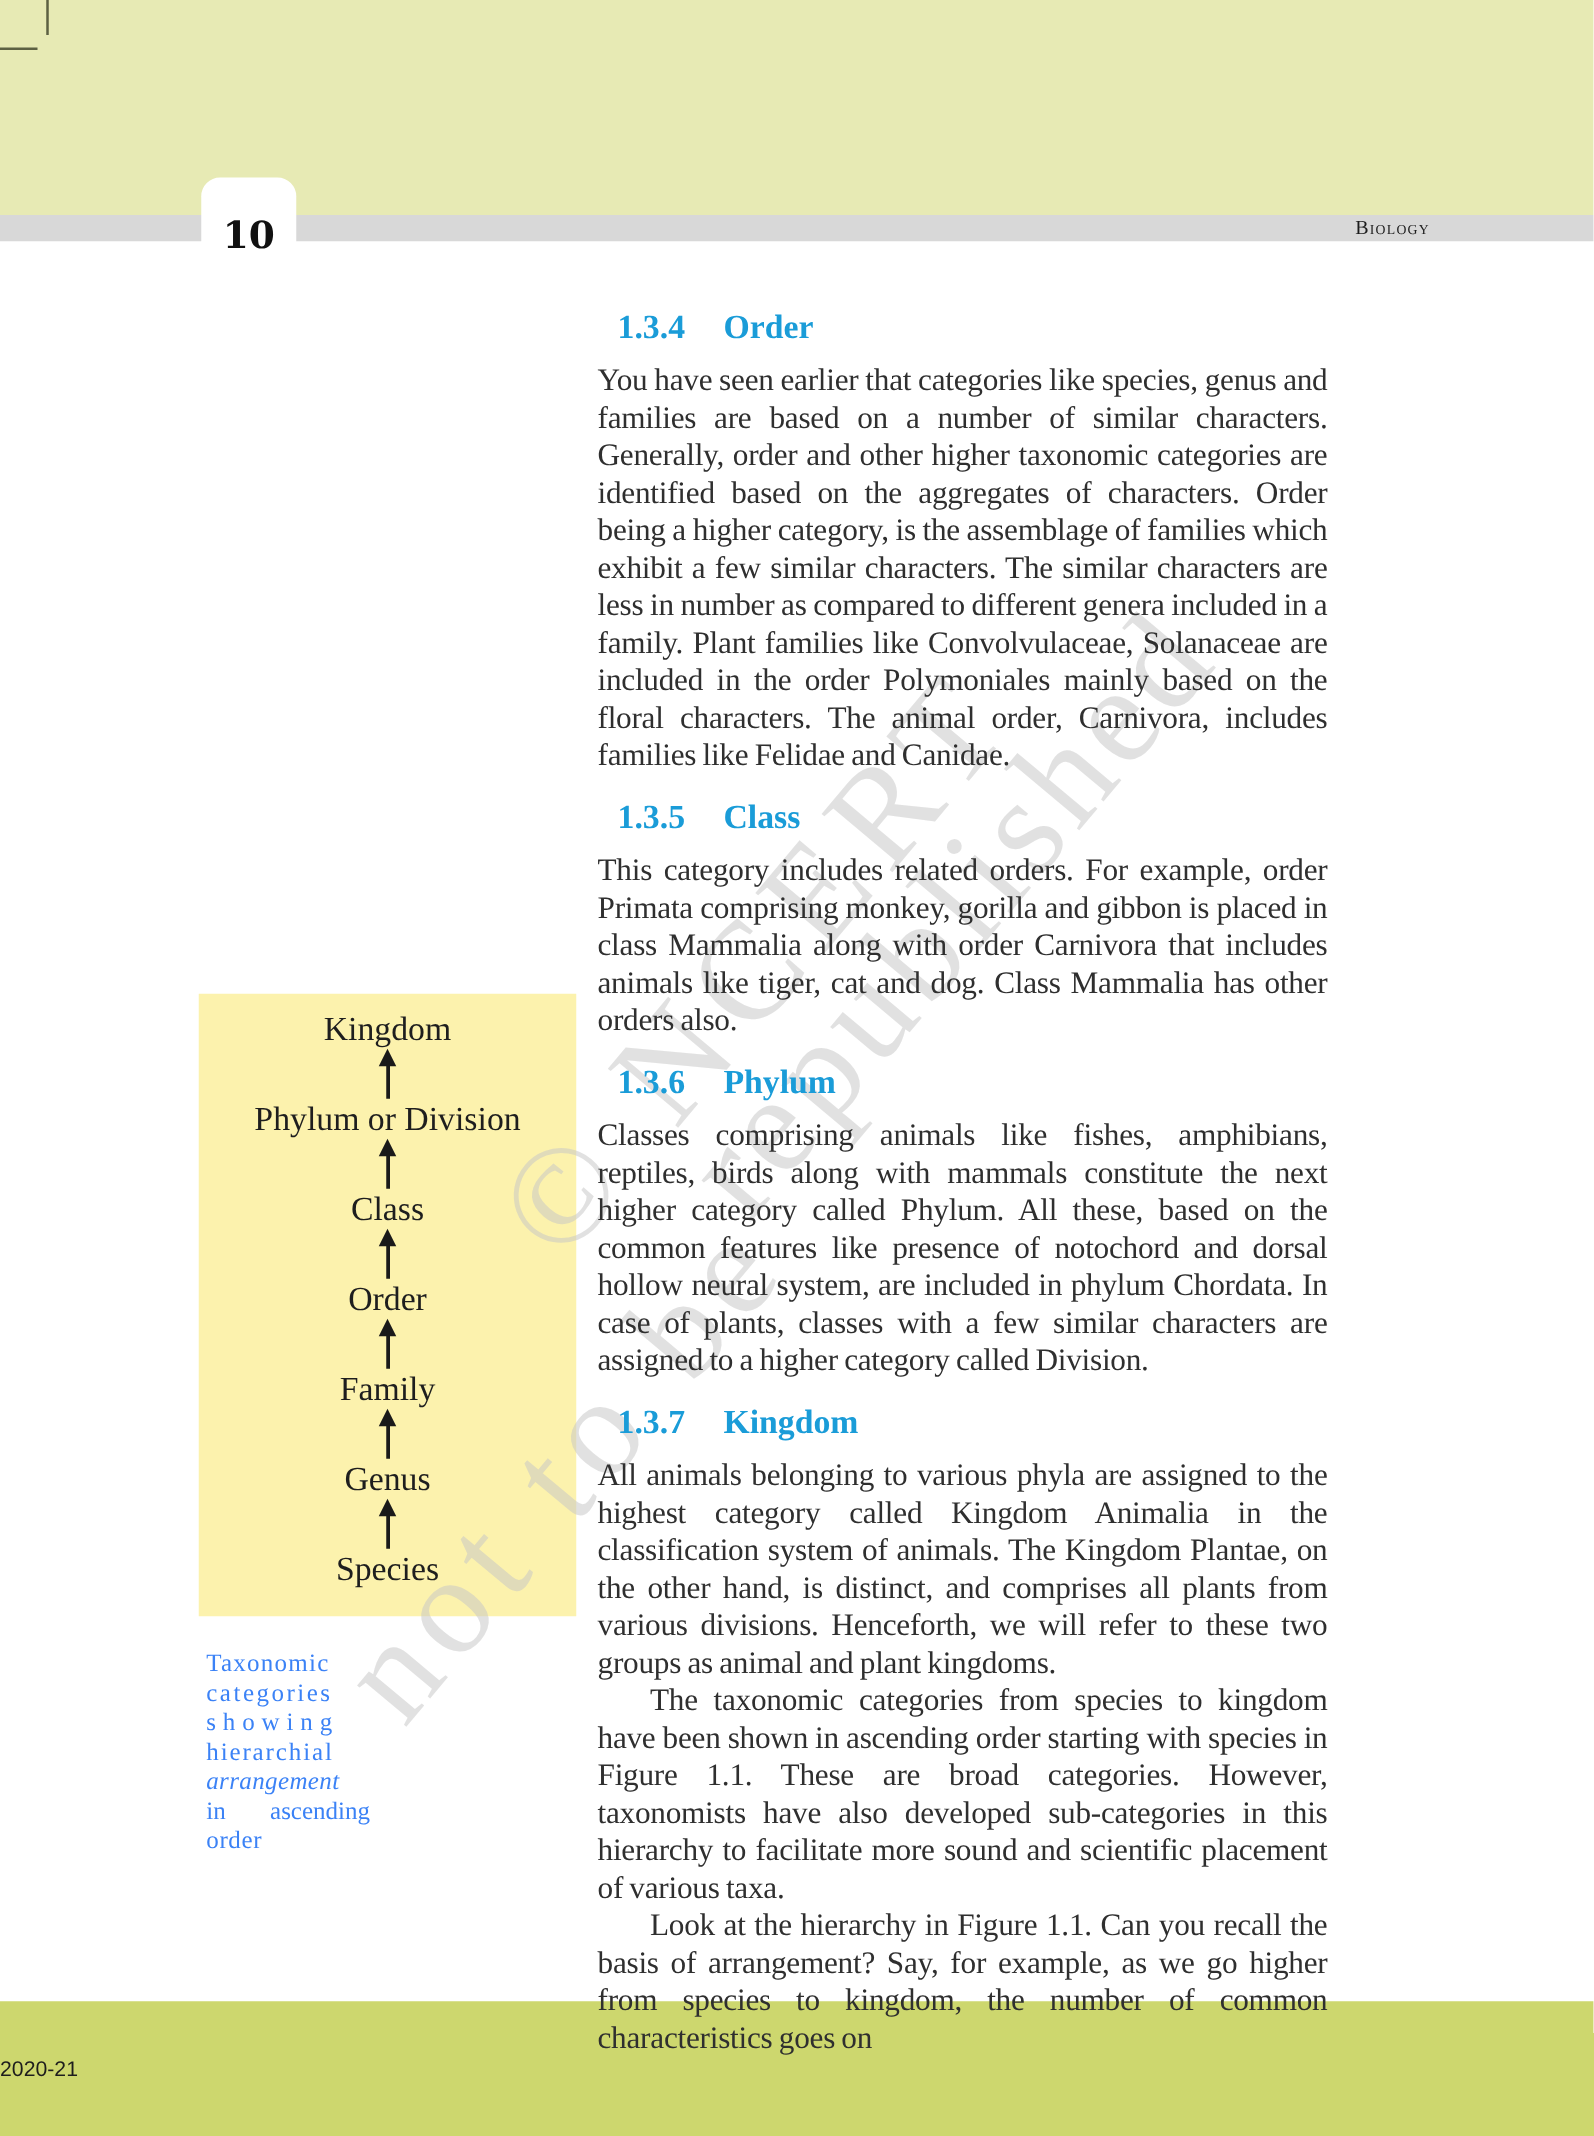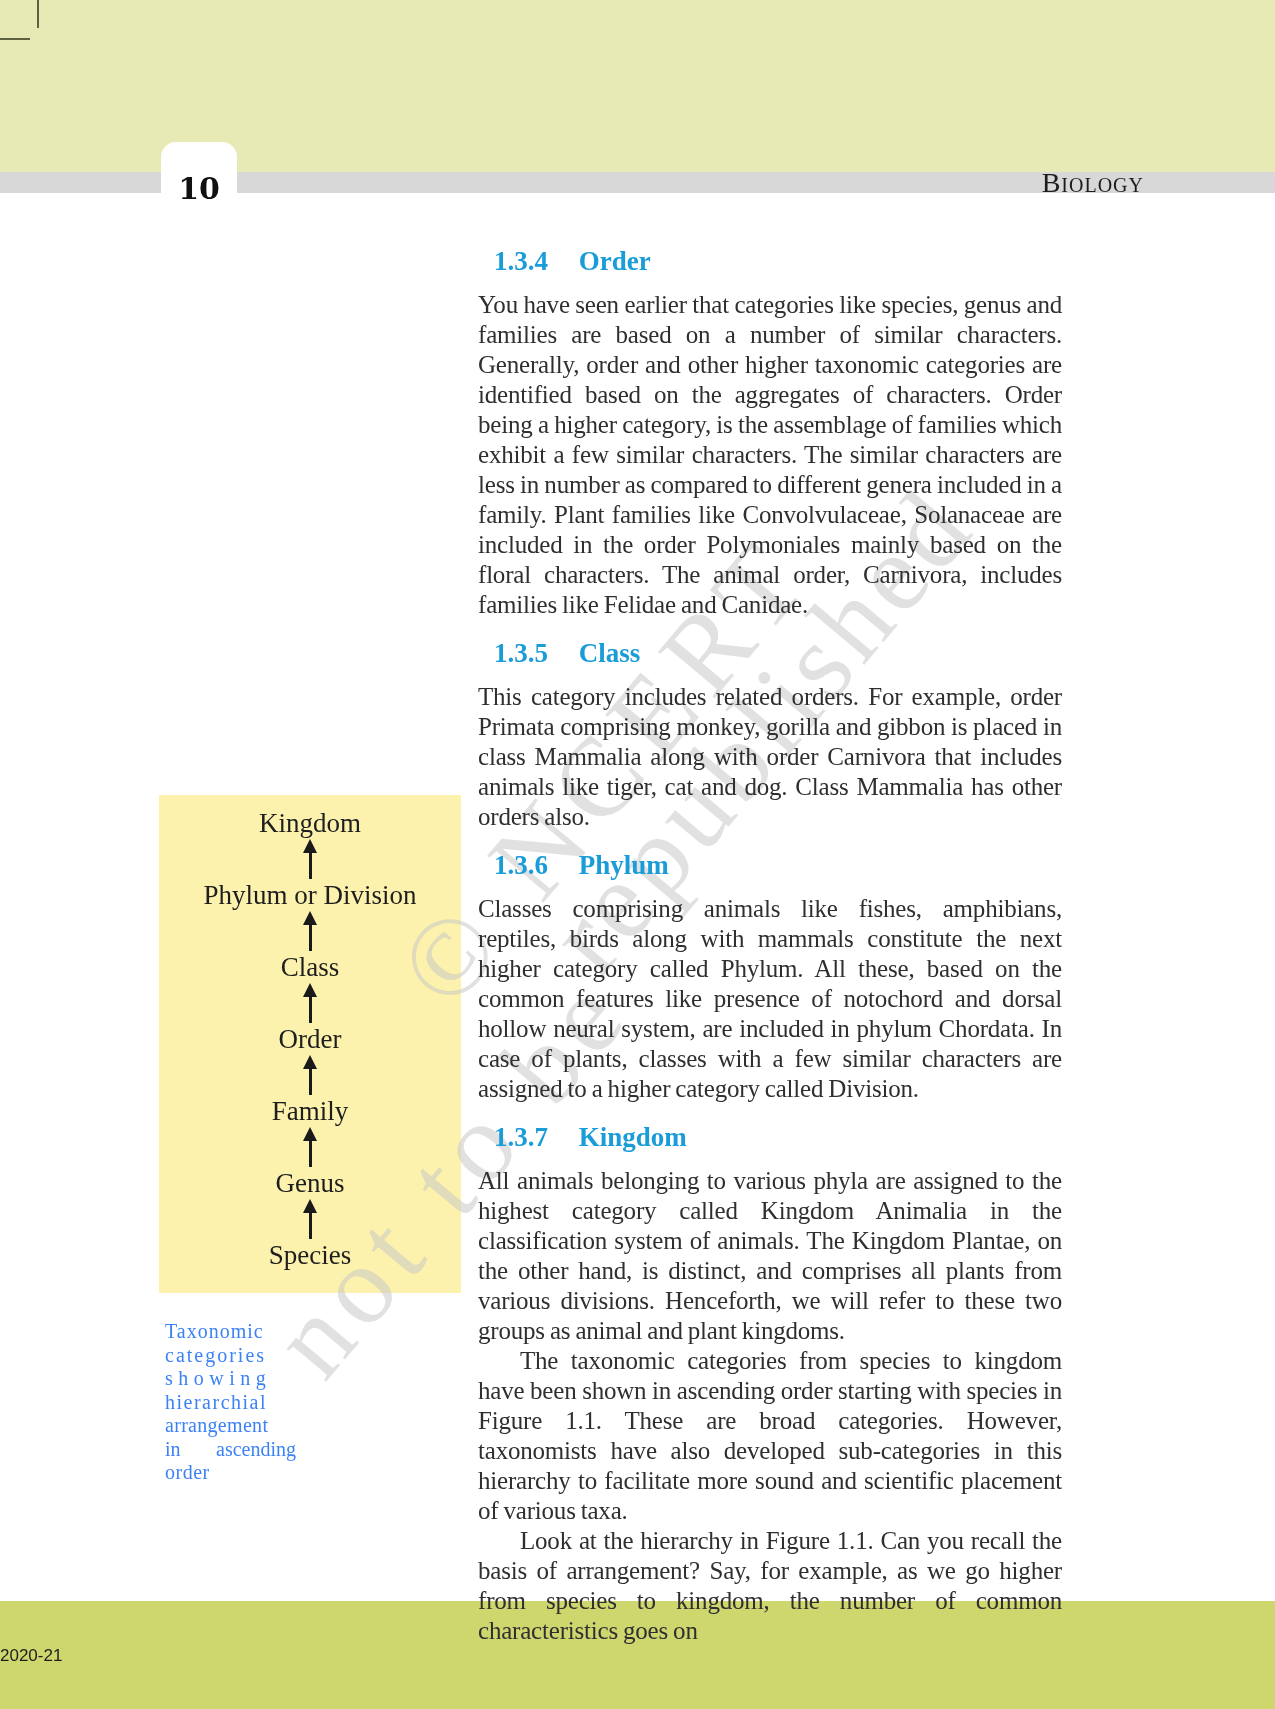--- a/index.html
+++ b/index.html
@@ -17,21 +17,21 @@
   .crop.tl-h{left:0;top:38px;width:30px;height:2px;}
   .crop.bl-h{left:0;top:1669px;width:31px;height:2px;}
   .crop.bl-v{left:36px;top:1677px;width:2px;height:32px;}
 
   
   .page-tab{position:absolute;left:161px;top:142px;width:76px;height:70px;background:#ffffff;
             border-radius:15px 15px 0 0;display:flex;align-items:flex-end;justify-content:center;
             padding-bottom:6px;box-sizing:border-box;}
   .page-tab span{font-weight:bold;font-size:30px;color:#111;font-family:"DejaVu Serif",serif;}
   .running-head{position:absolute;right:131px;top:172px;height:21px;line-height:22px;
-                font-variant-caps:small-caps;font-size:28px;letter-spacing:1px;color:#1c1c1c;}
+                font-variant-caps:small-caps;font-size:16px;letter-spacing:1px;color:#1c1c1c;}
 
   
   .wm{position:absolute;z-index:2;color:#c7c7c7;opacity:0.52;white-space:nowrap;
       font-family:"Liberation Serif",serif;text-align:center;pointer-events:none;}
   .wm1{left:315px;top:700px;width:580px;height:140px;line-height:140px;font-size:112px;
        letter-spacing:14px;transform:rotate(-50deg);}
   .wm2{left:130px;top:1105px;width:640px;height:140px;line-height:140px;font-size:112px;
        letter-spacing:10px;transform:rotate(-50deg);}
   .wm3{left:390px;top:660px;width:740px;height:140px;line-height:140px;font-size:112px;
        letter-spacing:6px;transform:rotate(-50deg);}
@@ -50,21 +50,21 @@
   .figure-caption{position:absolute;z-index:3;left:165px;top:1320px;width:268px;display:flex;}
   .cap-label{width:137px;font-weight:bold;font-size:21px;color:#4d4d4d;word-spacing:7px;
              line-height:23.5px;}
   .cap-lines{width:131px;}
   .cap-line{font-size:20px;color:#3b82f6;line-height:23.5px;text-align:justify;
             text-align-last:justify;white-space:nowrap;}
   .cap-line:nth-child(1){letter-spacing:1px;}
   .cap-line:nth-child(2){letter-spacing:2px;}
   .cap-line:nth-child(3){letter-spacing:5.5px;}
   .cap-line:nth-child(4){letter-spacing:1.5px;}
-  .cap-line:nth-child(5){letter-spacing:0.3px;}
+  .cap-line:nth-child(5){letter-spacing:0.3px;font-style:italic;}
   .cap-line:nth-child(7){text-align-last:left;letter-spacing:0.5px;}
 
   
   .content{position:absolute;z-index:3;left:478px;top:246px;width:584px;}
   .sec-head{margin:18px 0 14px 16px;font-size:27px;line-height:30px;font-weight:bold;color:#1a9cd8;}
   .sec-head:first-child{margin-top:0;}
   .sec-head .sec-id{margin-right:24px;}
   .content p{margin:0;font-size:25px;line-height:30px;color:#2f2f2f;text-align:justify;
              letter-spacing:-0.2px;word-spacing:-1px;}
   .content p.indent{text-indent:42px;}

